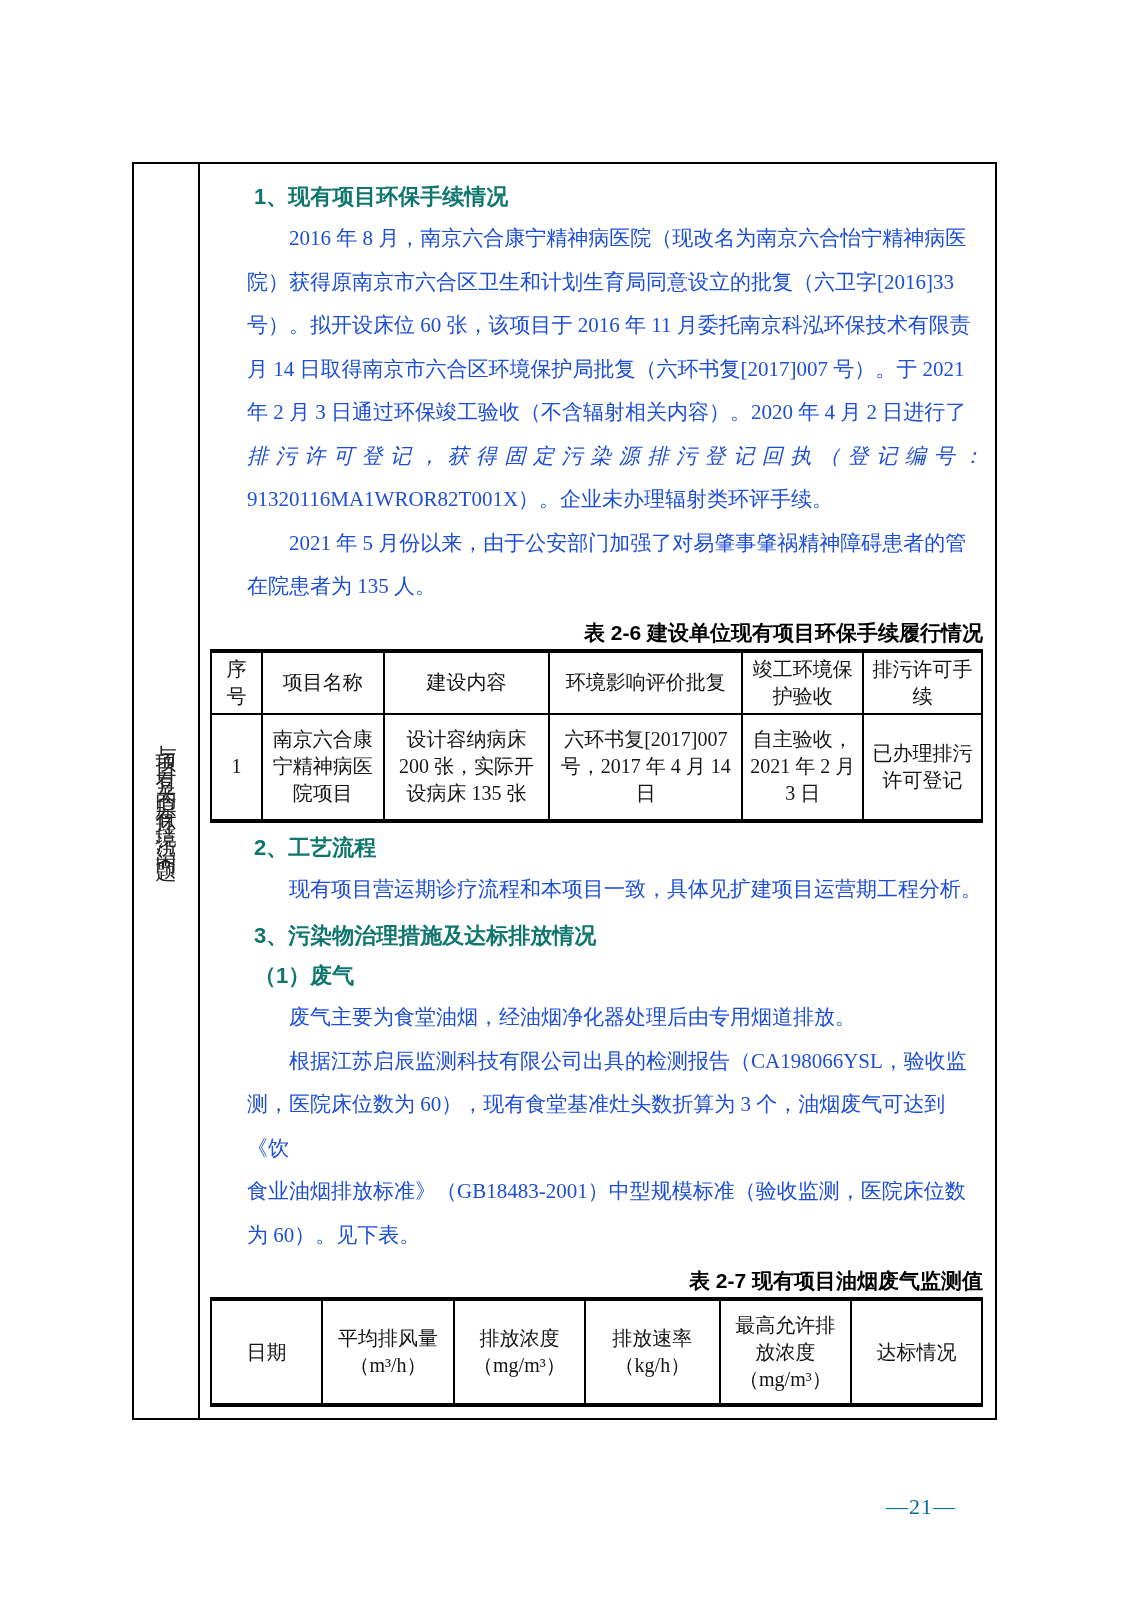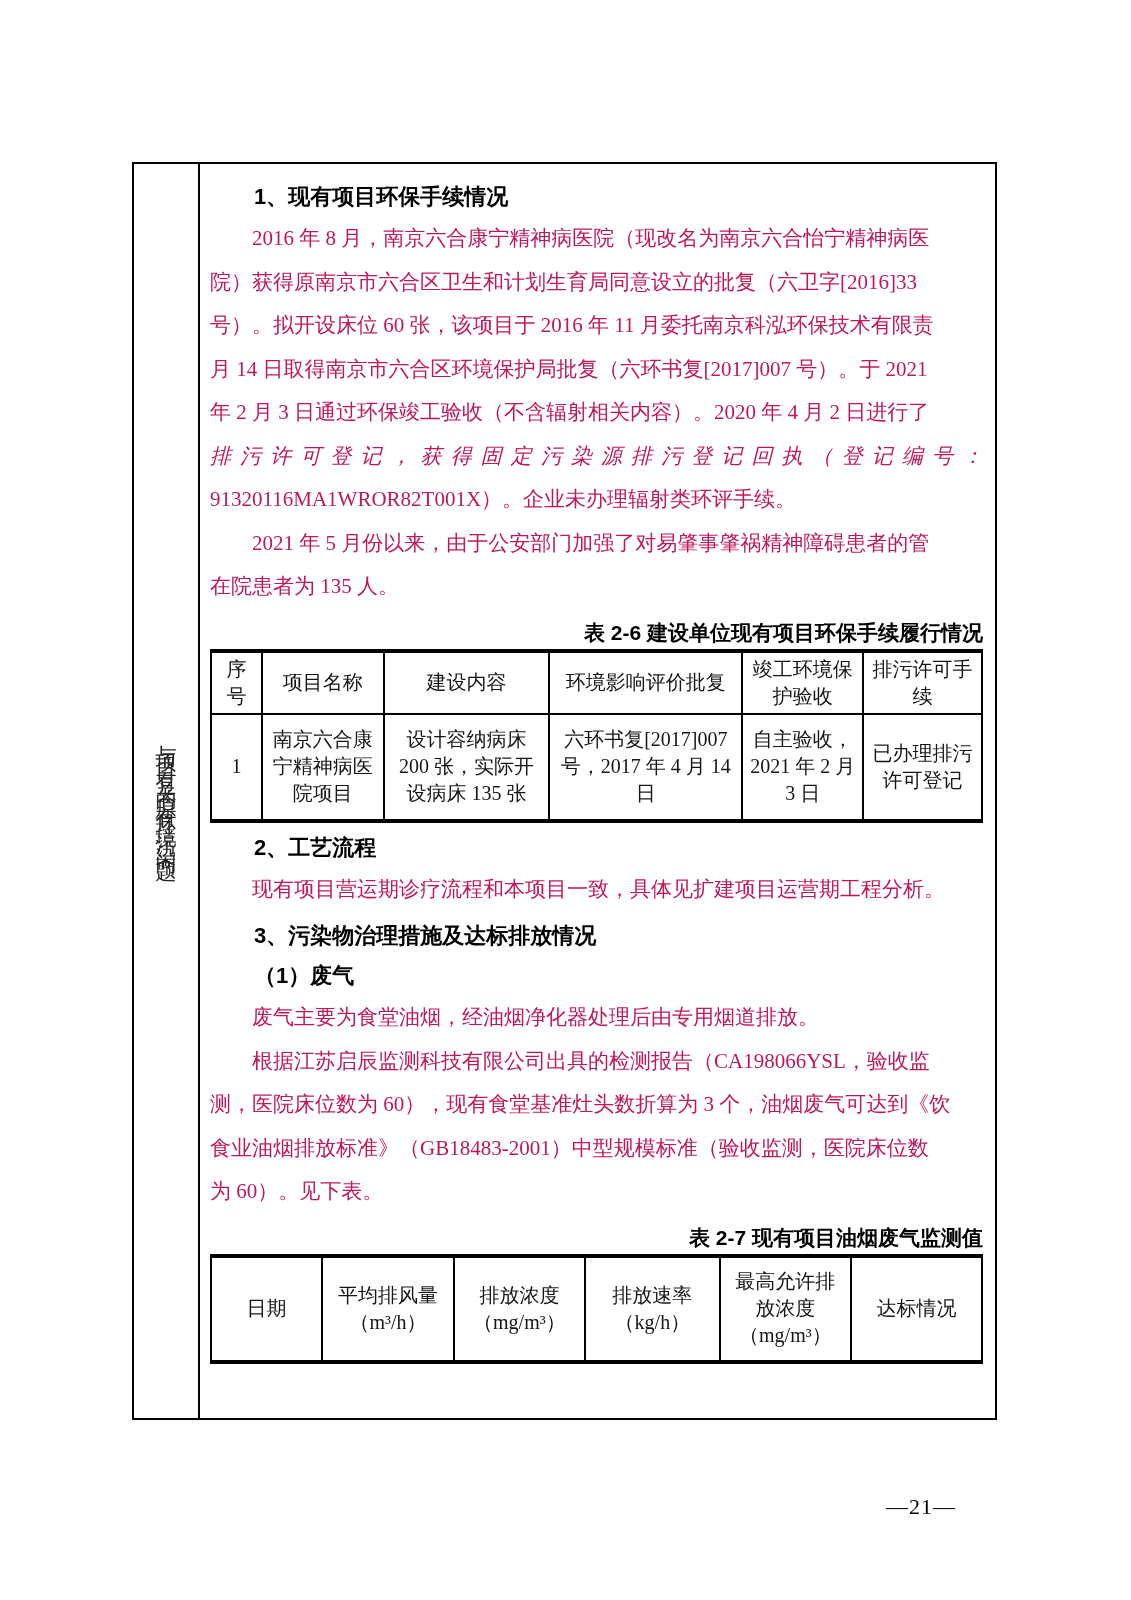--- a/index.html
+++ b/index.html
@@ -17,23 +17,23 @@
     display:flex;align-items:center;justify-content:center;
   }
   .sidebar-text{
     writing-mode:vertical-rl;text-orientation:upright;
     font-size:21px;letter-spacing:9px;color:#222;
   }
   .main{flex:1;padding:8px 12px 0 10px;overflow:hidden;}
   .heading{
     font-family:"Liberation Sans","DejaVu Sans",sans-serif;
     font-weight:bold;font-size:22px;line-height:31px;
-    text-indent:2em;margin:9px 0 5px 0;color:#000000;
+    text-indent:2em;margin:9px 0 5px 0;color:#0f766e;
   }
-  .p-line{font-size:21px;line-height:43.5px;color:#be185d;}
+  .p-line{font-size:21px;line-height:43.5px;color:#1d4ed8;margin-left:37px;}
   .indent{text-indent:2em;}
   .stretch{text-align:justify;text-align-last:justify;font-style:italic;}
   .caption{
     font-family:"Liberation Sans","DejaVu Sans",sans-serif;
     font-weight:bold;font-size:21px;line-height:28px;
     text-align:right;margin:10px 0 2px 0;color:#000;
   }
   table{
     width:100%;border-collapse:collapse;table-layout:fixed;
     border-top:4px solid #000;border-bottom:4px solid #000;
@@ -43,21 +43,21 @@
     border:2px solid #000;text-align:center;vertical-align:middle;
     font-size:20px;line-height:27px;font-weight:normal;
     padding:3px 5px;color:#151515;word-break:break-word;
   }
   .t26 thead th{height:46px;}
   .t26 tbody td{height:98px;}
   .t27 th{height:96px;}
   .unit{display:block;}
   .page-num{
     position:absolute;left:886px;top:1494px;
-    font-size:22px;letter-spacing:1px;color:#000000;
+    font-size:22px;letter-spacing:1px;color:#0369a1;
   }
 </style>
 </head>
 <body>
 
 <div class="frame">
 
   <div class="sidebar">
     <div class="sidebar-text">与项目有关的原有环境污染问题</div>
   </div>

